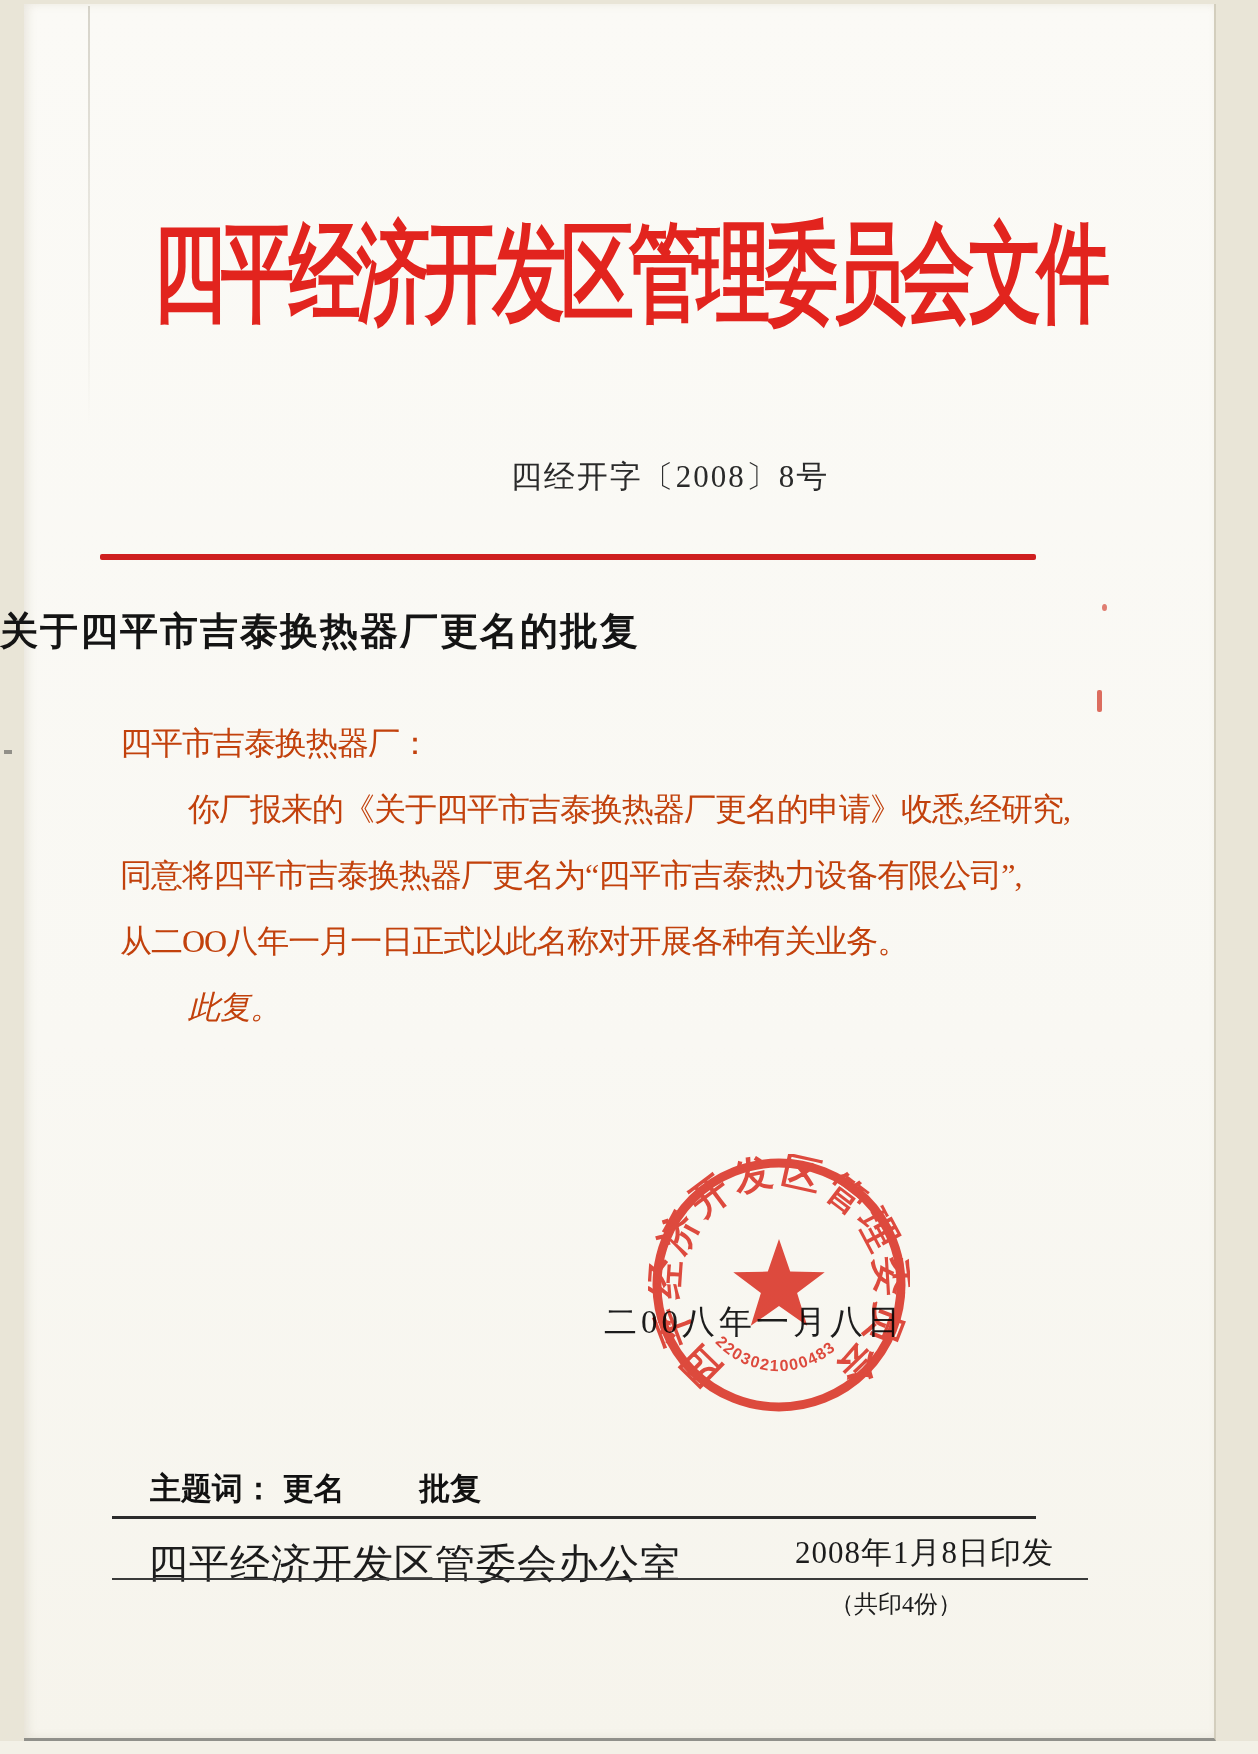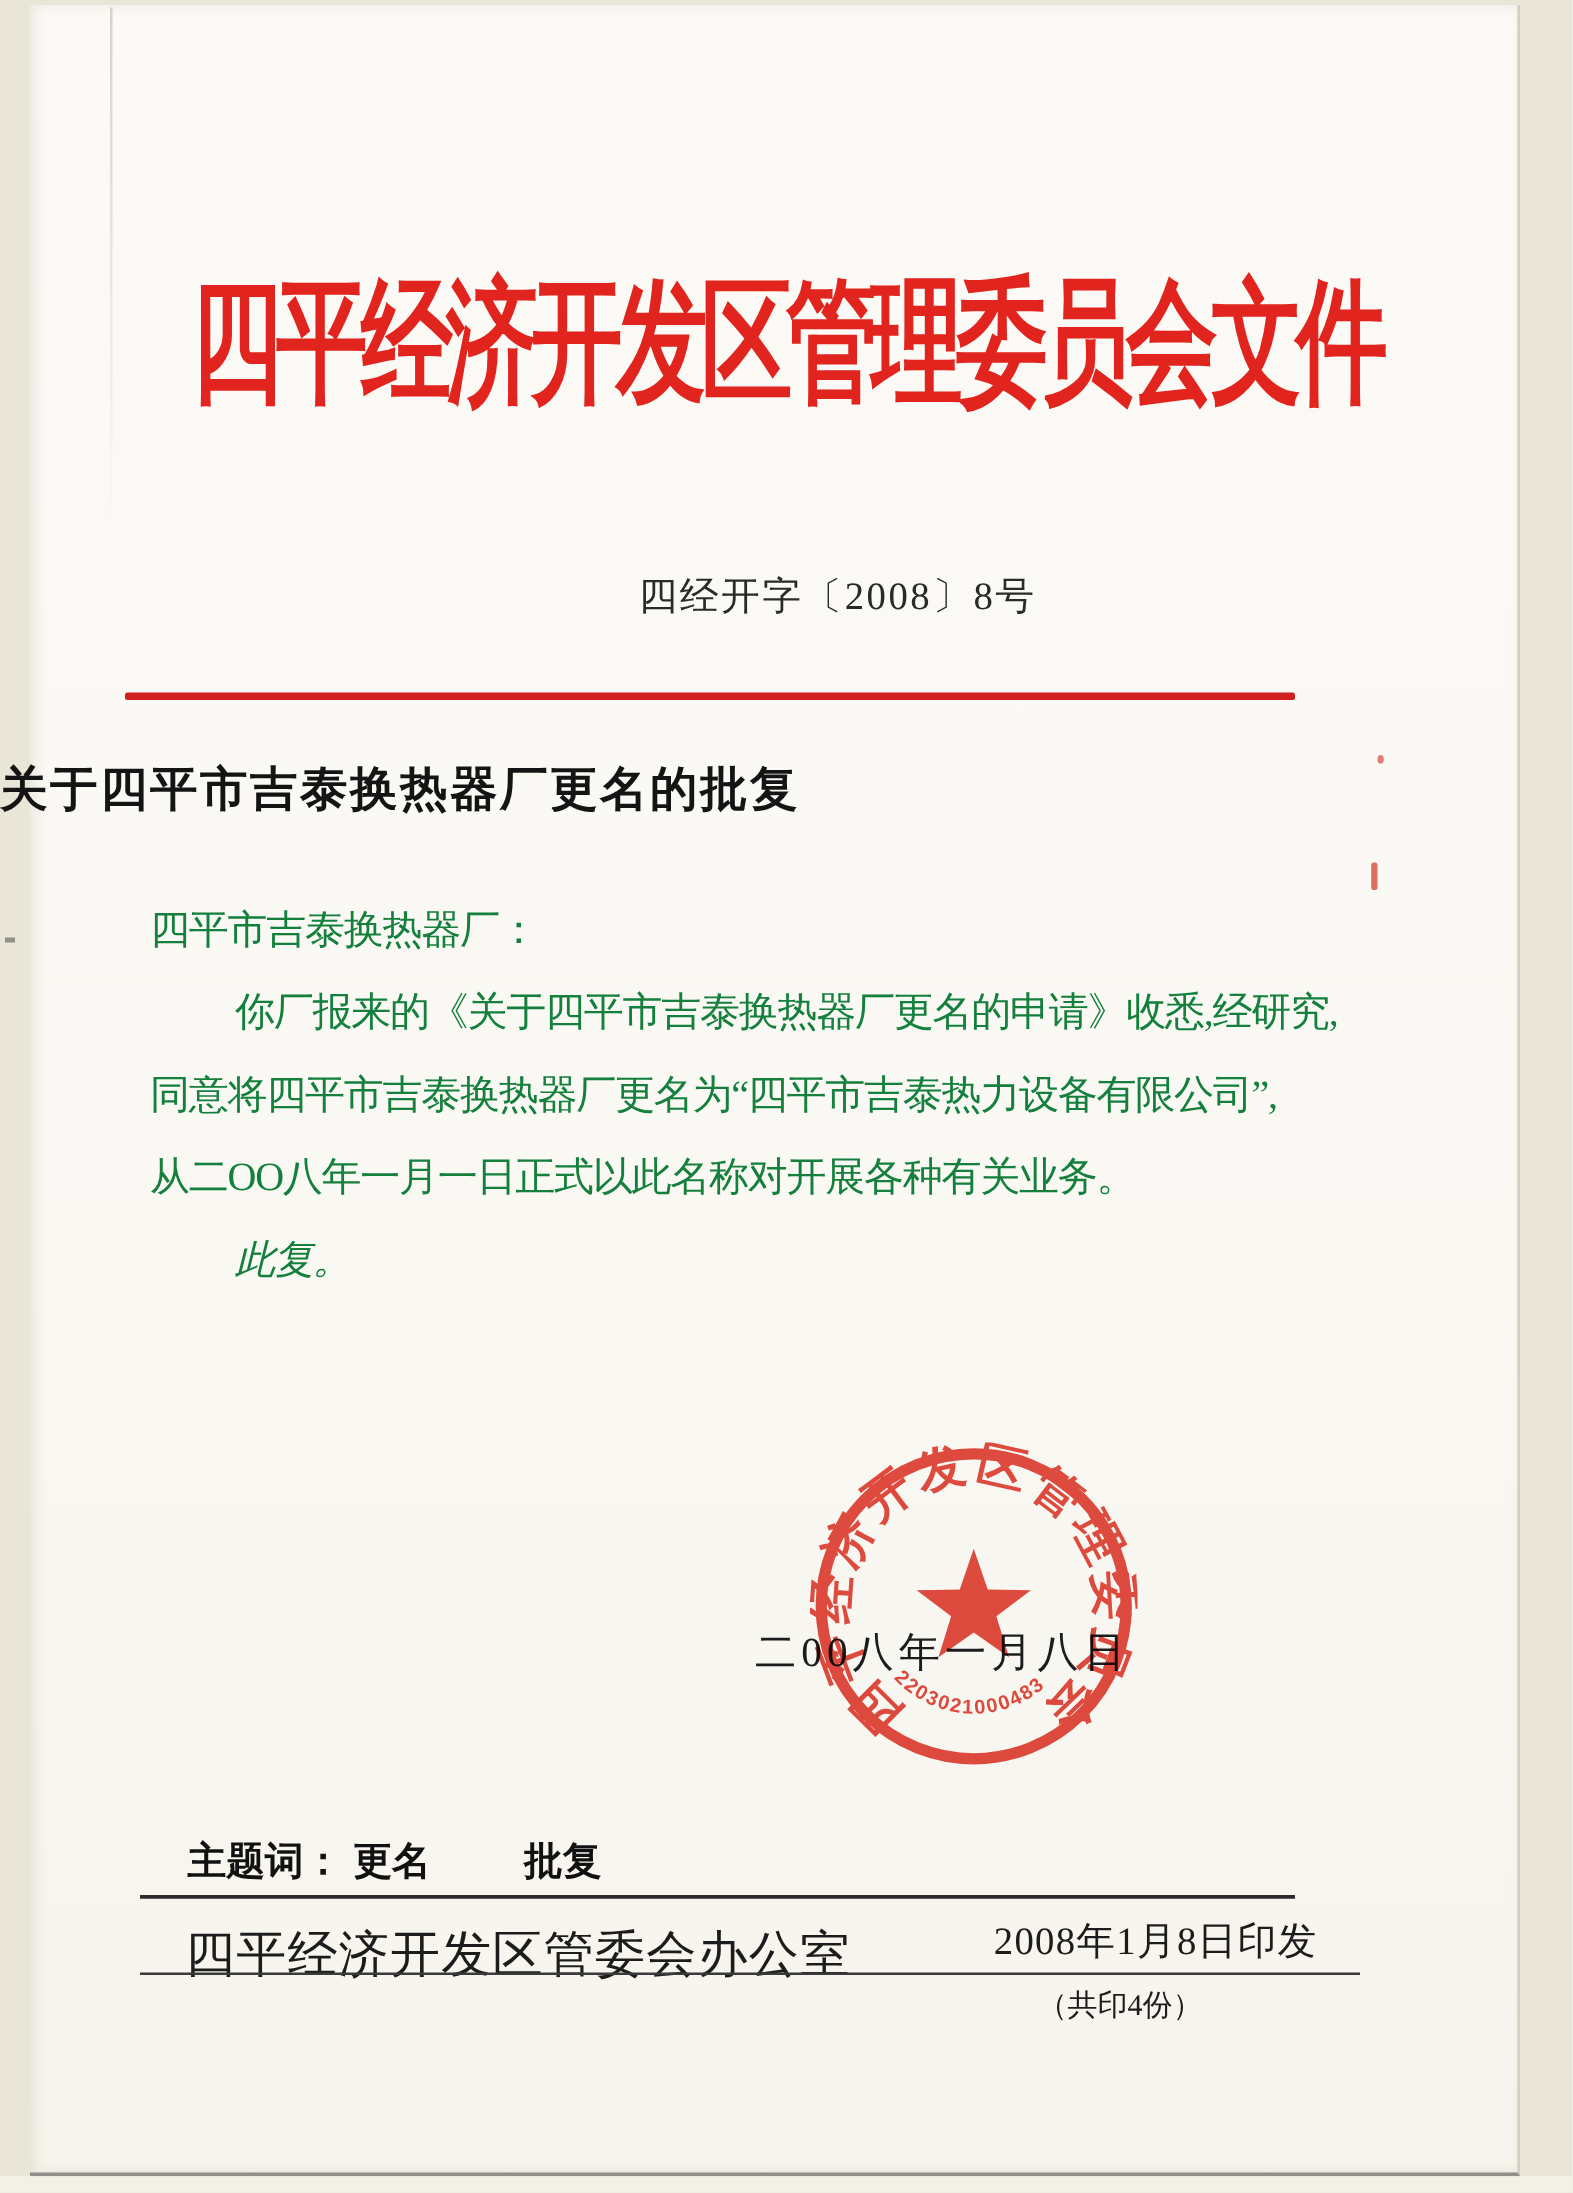--- a/index.html
+++ b/index.html
@@ -37,21 +37,21 @@
   .red-rule{
     position:absolute;left:100px;top:554px;width:936px;height:6px;
     background:#cf1f1f;border-radius:2px;
   }
   .doc-title{
     position:absolute;top:606px;left:0;width:1258px;text-align:left;
     font-size:38px;font-weight:bold;color:#141414;letter-spacing:2px;
     font-family:"Liberation Sans","DejaVu Sans",sans-serif;
   }
   .body-line{
-    position:absolute;font-size:32px;color:#15803d;letter-spacing:-1px;
+    position:absolute;font-size:32px;color:#c2410c;letter-spacing:-1px;
     white-space:nowrap;
   }
   .salutation{left:120px;top:722px;}
   .p-line0{left:188px;top:788px;}
   .p-line1{left:120px;top:854px;}
   .p-line2{left:120px;top:920px;}
   .closing{left:188px;top:986px;font-style:italic;}
   .date-line{
     position:absolute;left:604px;top:1300px;font-size:33px;color:#1c1c1c;
     letter-spacing:4px;white-space:nowrap;z-index:1;

